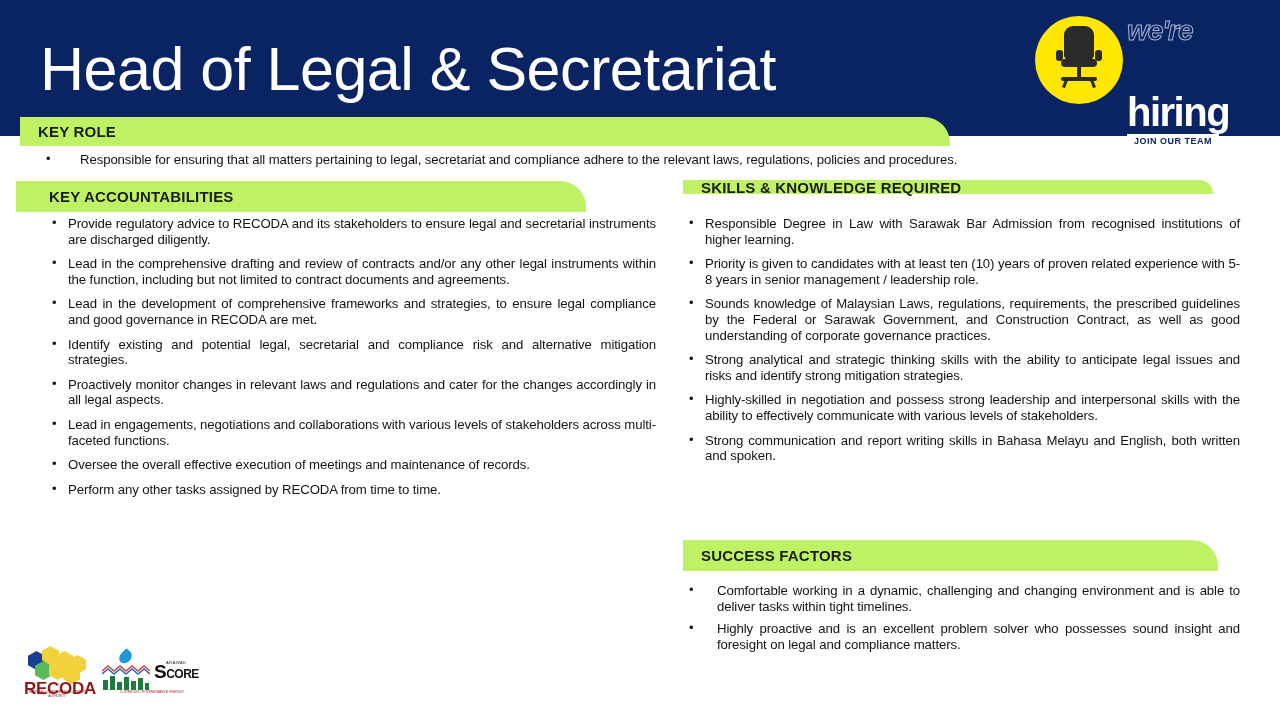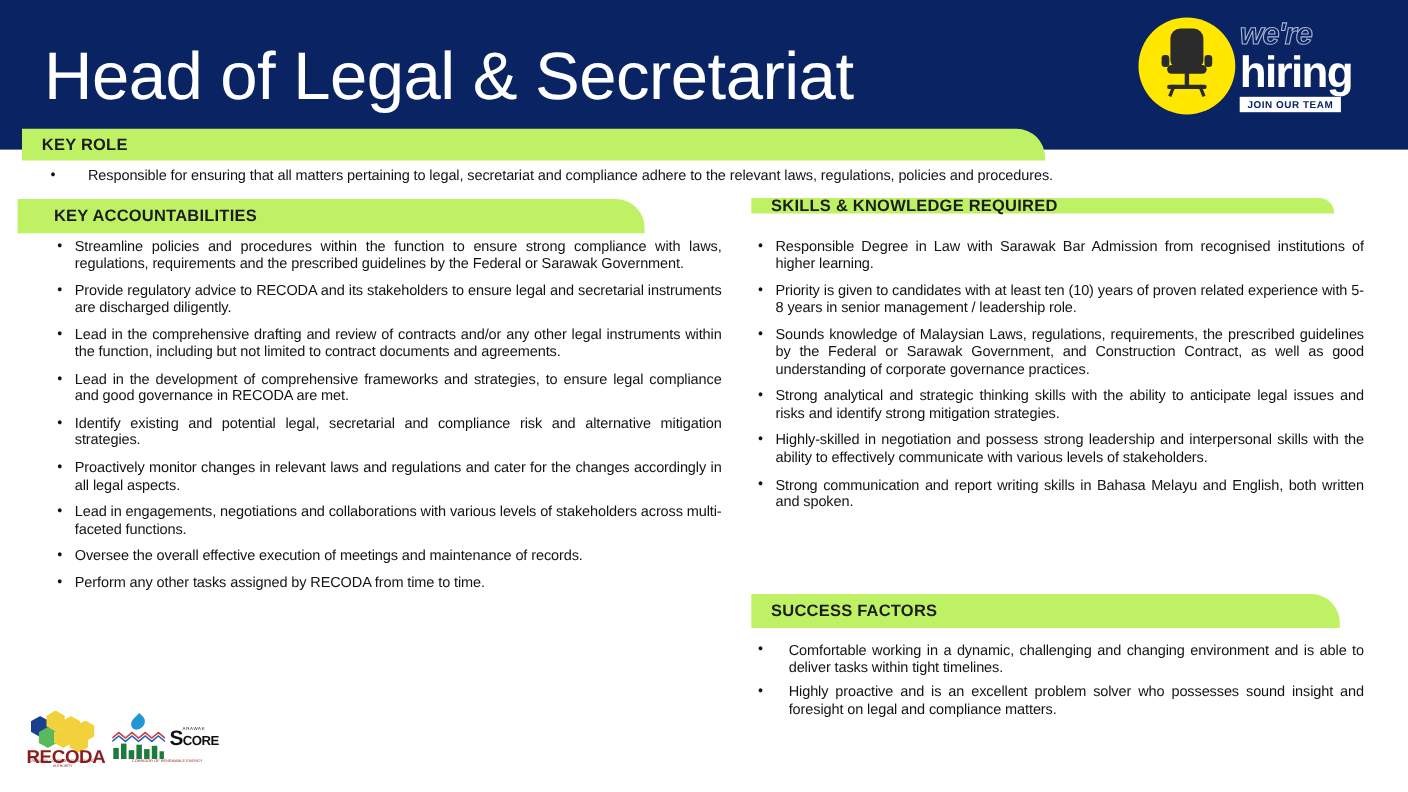--- a/index.html
+++ b/index.html
@@ -113,20 +113,21 @@
     letter-spacing: -1px;
     line-height: 34px;
     font-style: italic;
   }
   .logo-hiring {
     font-size: 40px;
     font-weight: bold;
     color: #ffffff;
     line-height: 36px;
     letter-spacing: -1.5px;
+    margin-top: 46px;
   }
   .logo-join {
     display: inline-block;
     margin-top: 4px;
     background: #ffffff;
     color: #0a2463;
     font-size: 9px;
     font-weight: bold;
     letter-spacing: 0.5px;
     padding: 2px 7px;
@@ -338,21 +339,20 @@
   <span class="banner-label">KEY ROLE</span>
 </div>
 <ul class="bullet-list" id="key-role-list">
   <li class="bullet-item">Responsible for ensuring that all matters pertaining to legal, secretariat and compliance adhere to the relevant laws, regulations, policies and procedures.</li>
 </ul>
 
 <div class="banner" id="banner-key-acc">
   <span class="banner-label">KEY ACCOUNTABILITIES</span>
 </div>
 <ul class="bullet-list" id="accountabilities-list">
-  <li class="bullet-item">Streamline policies and procedures within the function to ensure strong compliance with laws, regulations, requirements and the prescribed guidelines by the Federal or Sarawak Government.</li>
   <li class="bullet-item">Provide regulatory advice to RECODA and its stakeholders to ensure legal and secretarial instruments are discharged diligently.</li>
   <li class="bullet-item">Lead in the comprehensive drafting and review of contracts and/or any other legal instruments within the function, including but not limited to contract documents and agreements.</li>
   <li class="bullet-item">Lead in the development of comprehensive frameworks and strategies, to ensure legal compliance and good governance in RECODA are met.</li>
   <li class="bullet-item">Identify existing and potential legal, secretarial and compliance risk and alternative mitigation strategies.</li>
   <li class="bullet-item">Proactively monitor changes in relevant laws and regulations and cater for the changes accordingly in all legal aspects.</li>
   <li class="bullet-item">Lead in engagements, negotiations and collaborations with various levels of stakeholders across multi-faceted functions.</li>
   <li class="bullet-item">Oversee the overall effective execution of meetings and maintenance of records.</li>
   <li class="bullet-item">Perform any other tasks assigned by RECODA from time to time.</li>
 </ul>
 

